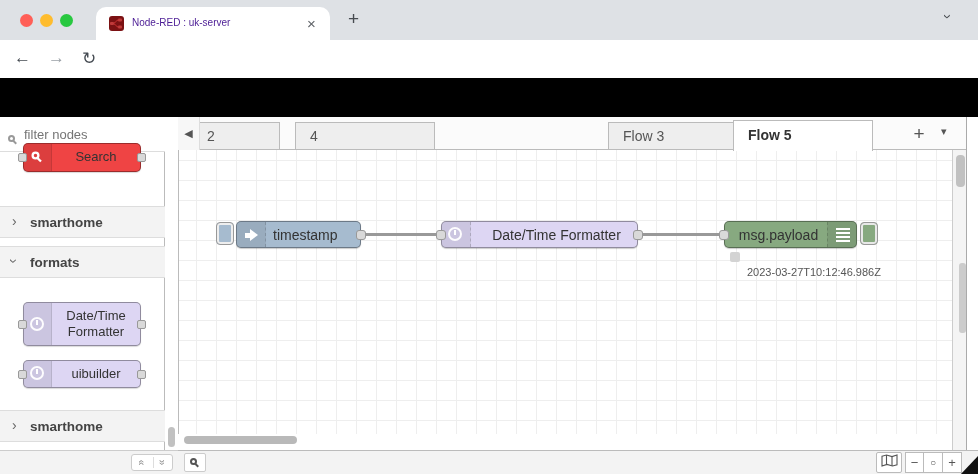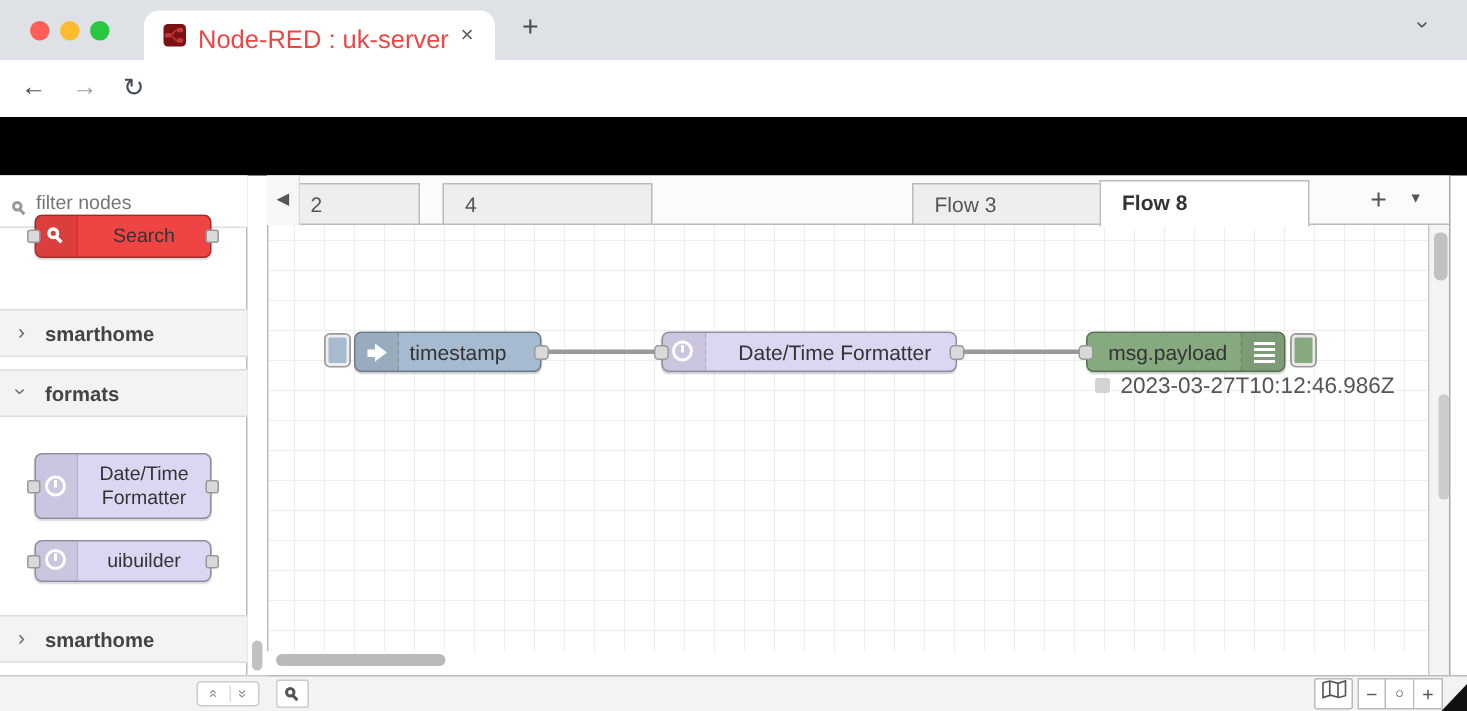--- a/index.html
+++ b/index.html
@@ -11,21 +11,21 @@
   .abs { position:absolute; }
 
   
   .tabstrip { left:0; top:0; width:978px; height:40px; background:#dee1e5; }
   .tl { width:13px; height:13px; border-radius:50%; top:14px; }
   .tl-red { left:20px; background:#ff5f57; }
   .tl-yellow { left:40px; background:#febc2e; }
   .tl-green { left:60px; background:#28c840; }
   .browser-tab { left:96px; top:7px; width:234px; height:33px; background:#fff; border-radius:10px 10px 0 0; }
   .favicon { left:13px; top:9px; width:15px; height:15px; background:#7b1113; border-radius:3px; }
-  .tab-title { left:36px; top:10px; font-size:17px; color:#ef4444; white-space:nowrap; }
+  .tab-title { left:36px; top:10px; font-size:10px; color:#4c1d95; white-space:nowrap; }
   .tab-close { left:211px; top:8px; font-size:15px; color:#5f6368; }
   .newtab-btn { left:348px; top:8px; font-size:19px; color:#474b50; }
   .strip-chevron { left:946px; top:8px; font-size:15px; color:#474b50; display:inline-block; transform:rotate(90deg); }
 
   
   .toolbar { left:0; top:40px; width:978px; height:38px; background:#fff; }
   .nav-ic { top:8px; font-size:17px; color:#454b52; }
   .back { left:14px; }
   .fwd { left:48px; color:#9aa0a6; }
   .reload { left:82px; }
@@ -140,21 +140,21 @@
   .debug-node { left:545px; top:71px; width:133px; height:27px; background:#87a980; }
   .debug-node .flabel { left:8px; right:32px; justify-content:center; }
   .lines-ic { position:absolute; left:8px; top:6px; width:14px; height:14px;
     background:repeating-linear-gradient(to bottom,#fff 0 2px,transparent 2px 4px); }
   .debug-btn { left:681px; top:72px; width:18px; height:23px; background:#87a980; border:1px solid #999;
     border-radius:4px; box-shadow:inset 0 0 0 2px #e8e8e8; }
 
   .cport { position:absolute; width:10px; height:10px; background:#d9d9d9; border:1px solid #999; border-radius:3px; }
 
   .status-dot { left:551px; top:102px; width:10px; height:10px; background:#d3d3d3; border-radius:2px; }
-  .status-text { left:568px; top:99px; font-size:15px; color:#555; white-space:nowrap; }
+  .status-text { left:568px; top:116px; font-size:11px; color:#555; white-space:nowrap; }
 
   .h-scroll-thumb { left:5px; top:286px; width:113px; height:8px; background:#b9b9b9; border-radius:4px; position:absolute; }
 
   
   .right-gutter { left:952px; top:150px; width:14px; height:300px; background:#f4f4f4; border-left:1px solid #ccc; }
   .v-scroll-thumb { position:absolute; left:3px; top:5px; width:9px; height:32px; background:#c1c1c1; border-radius:4px; }
   .side-border { left:966px; top:117px; width:1px; height:338px; background:#aaa; }
   .splitter { left:959px; top:263px; width:7px; height:70px; background:#ccc; border-radius:3px; }
 
   
@@ -338,21 +338,21 @@
       <span class="pf-sep"></span>
       <span><i class="pf-down" style="font-style:normal">«</i></span>
     </div>
   </div>
 
   <div class="abs flowtabs">
     <div class="tab-scroll-left"><span>◀</span></div>
     <div class="ftab ftab-2"><span>2</span></div>
     <div class="ftab ftab-4"><span>4</span></div>
     <div class="ftab ftab-f3"><span>Flow 3</span></div>
-    <div class="ftab ftab-active"><span>Flow 8</span></div>
+    <div class="ftab ftab-active"><span>Flow 5</span></div>
     <div class="tab-add"><span>+</span></div>
     <div class="tab-menu"><span>▾</span></div>
   </div>
 
   <div class="abs canvas">
 
     <div class="wire" style="left:182px; top:83px; width:82px;"></div>
     <div class="wire" style="left:457px; top:83px; width:92px;"></div>
 
     <div class="abs inject-btn"></div>

